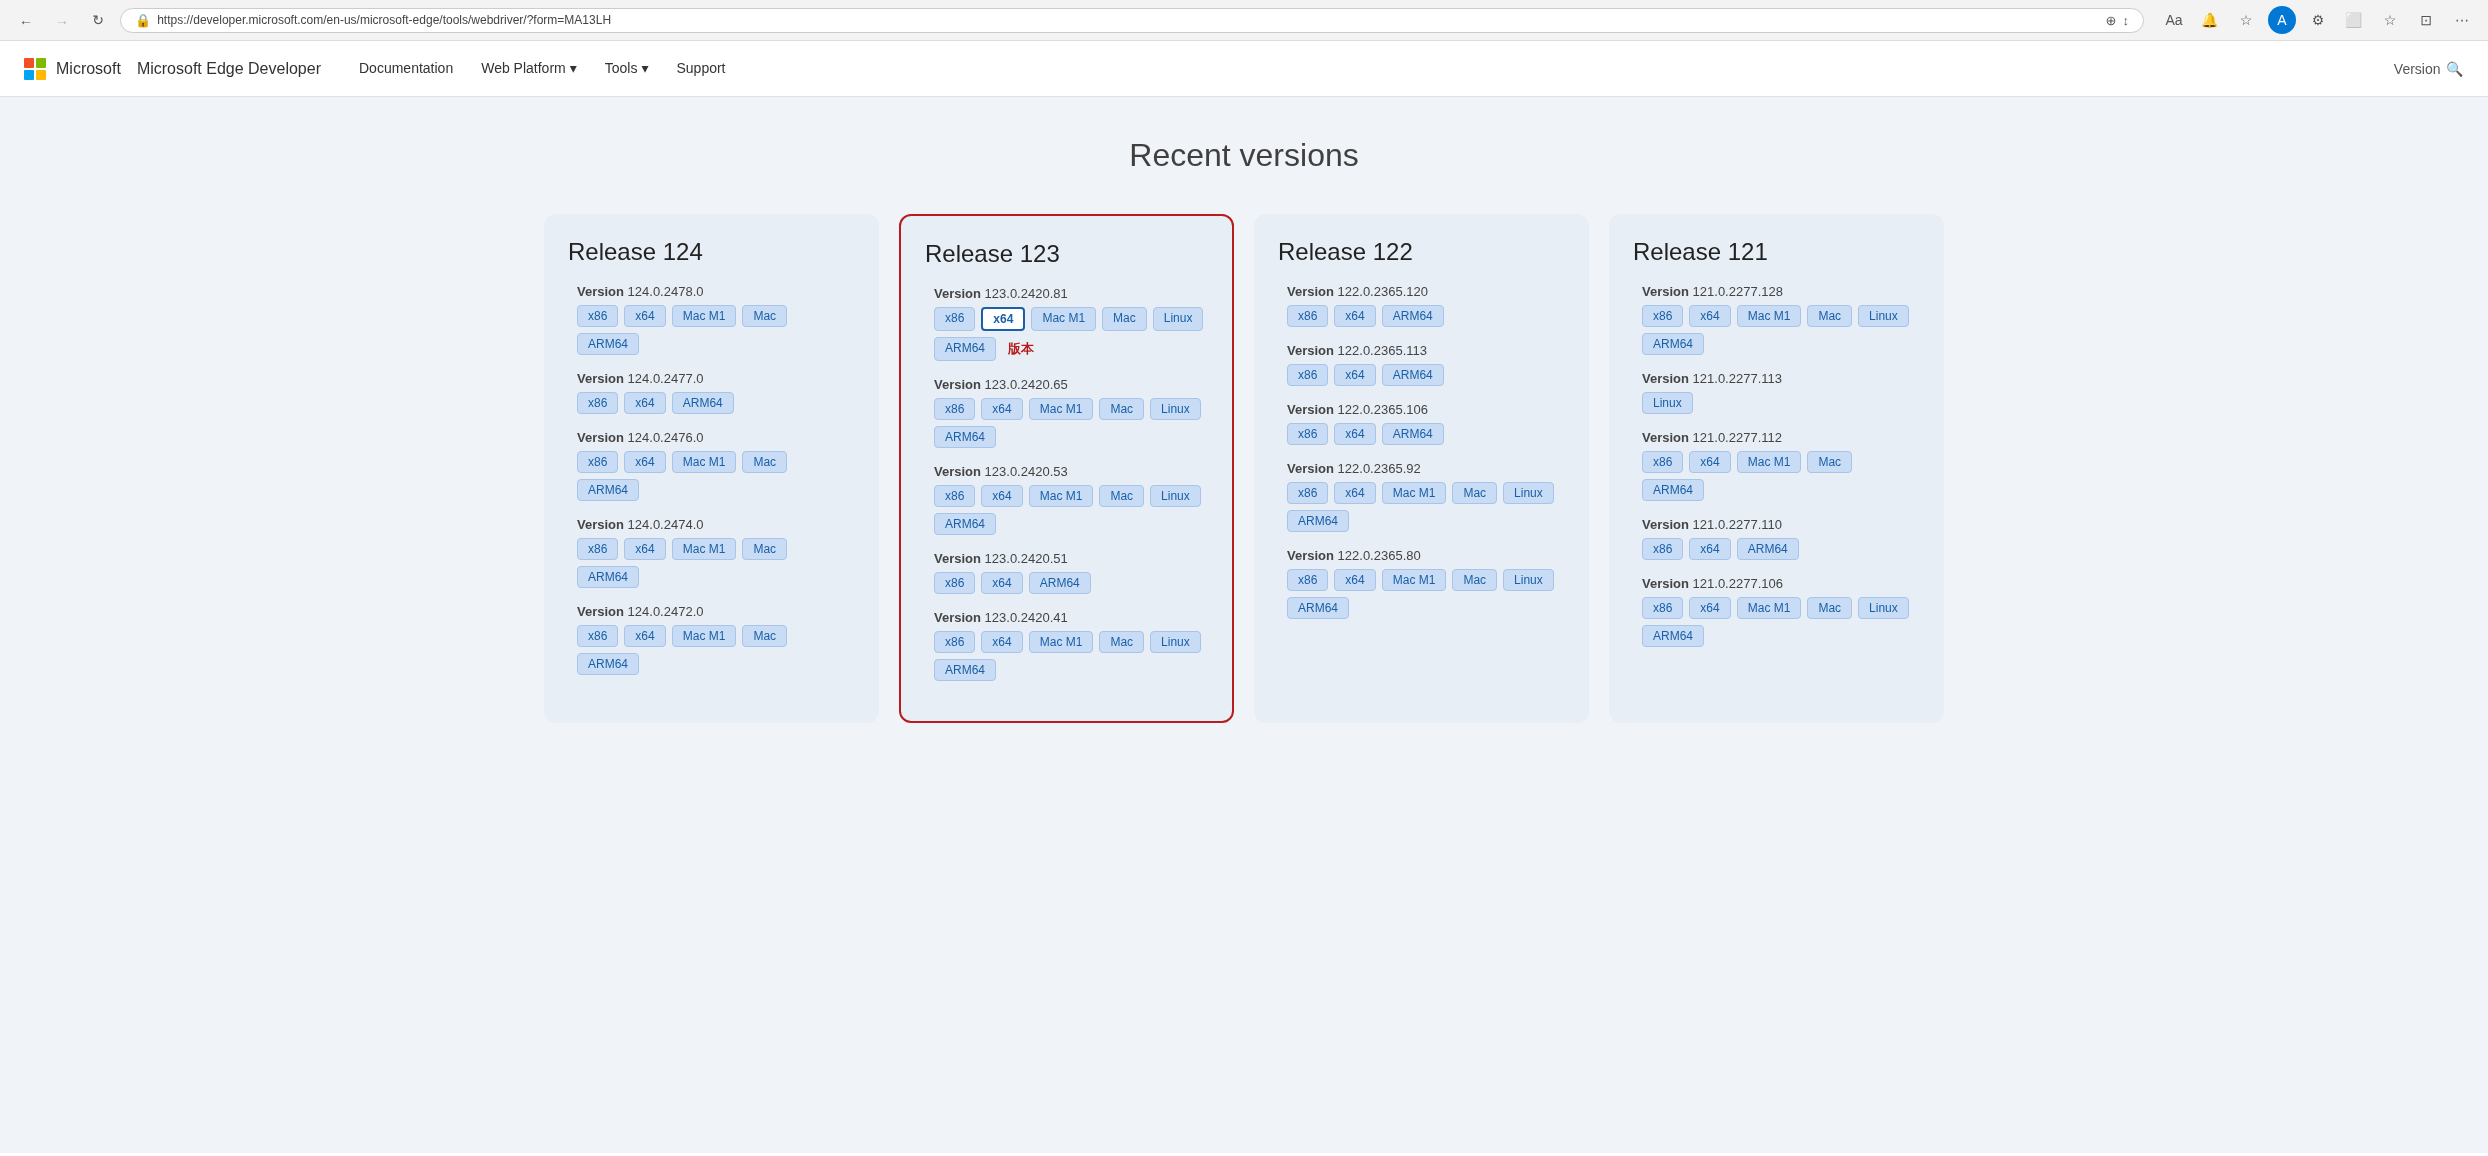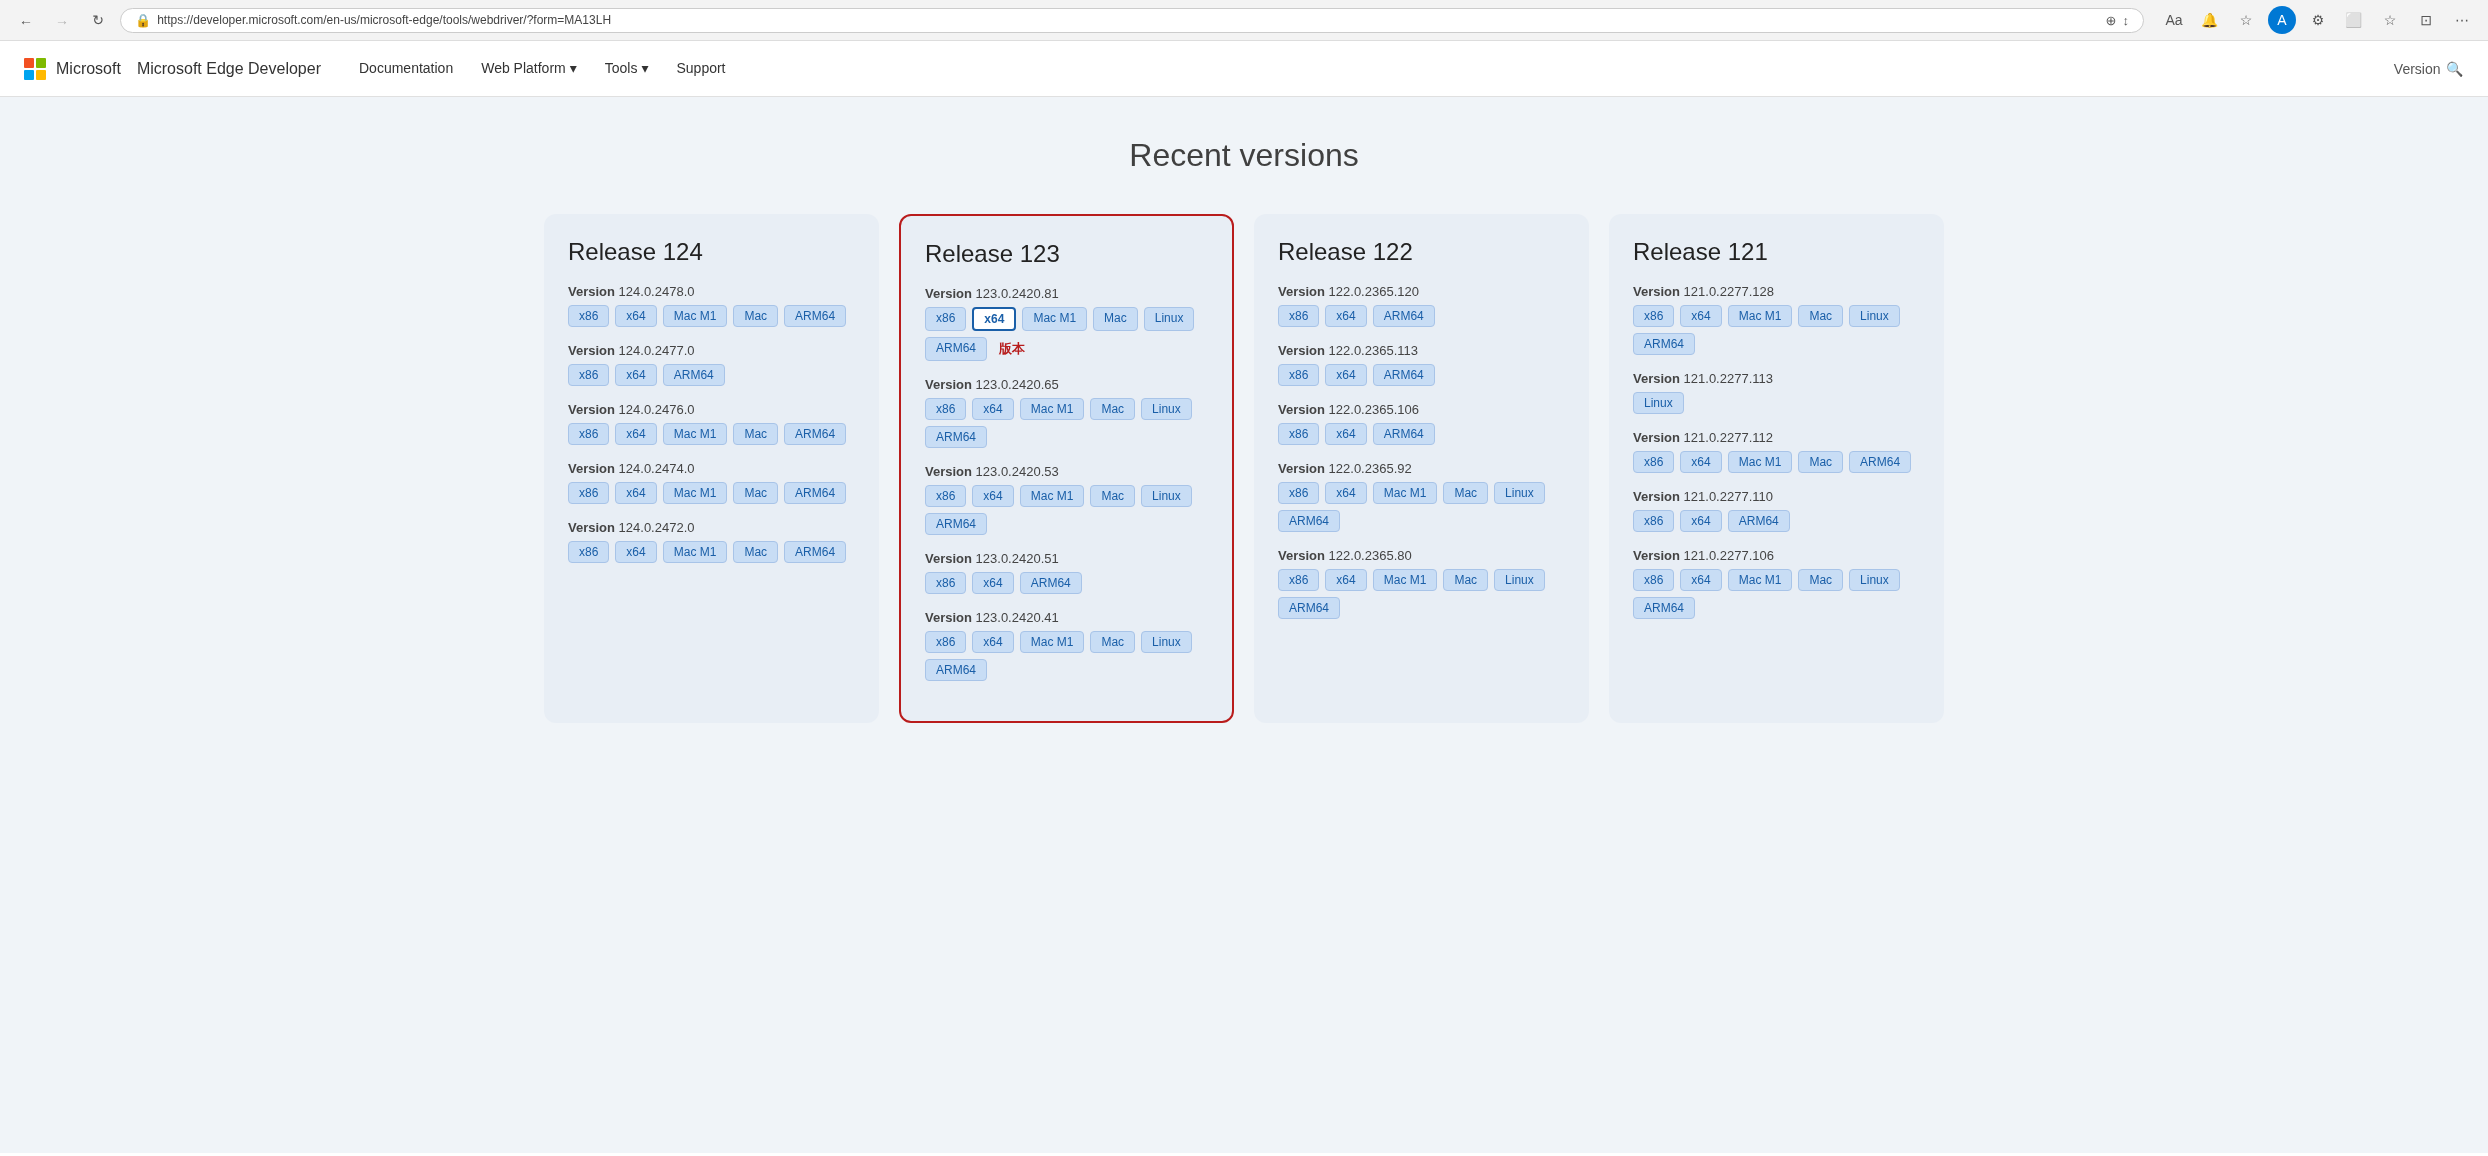--- a/index.html
+++ b/index.html
@@ -81,21 +81,21 @@
       border-radius: 12px;
       padding: 24px;
       min-height: 500px;
     }
     .release-card.highlighted {
       border: 2px solid #b91c1c;
       background: #e8eef5;
     }
     .release-title { font-size: 24px; font-weight: 400; color: #222; margin-bottom: 18px; }
 
-    .version-block { margin-bottom: 16px; }
+    .version-block { margin-bottom: 16px; margin-left: 9px; }
     .version-label { font-size: 13px; color: #444; margin-bottom: 6px; }
     .version-label strong { font-weight: 600; }
     .arch-tags { display: flex; flex-wrap: wrap; gap: 6px; }
     .arch-tag {
       background: #c8ddf5;
       color: #1a5fa8;
       border: 1px solid #a8c4e8;
       border-radius: 4px;
       padding: 3px 10px;
       font-size: 12px;

